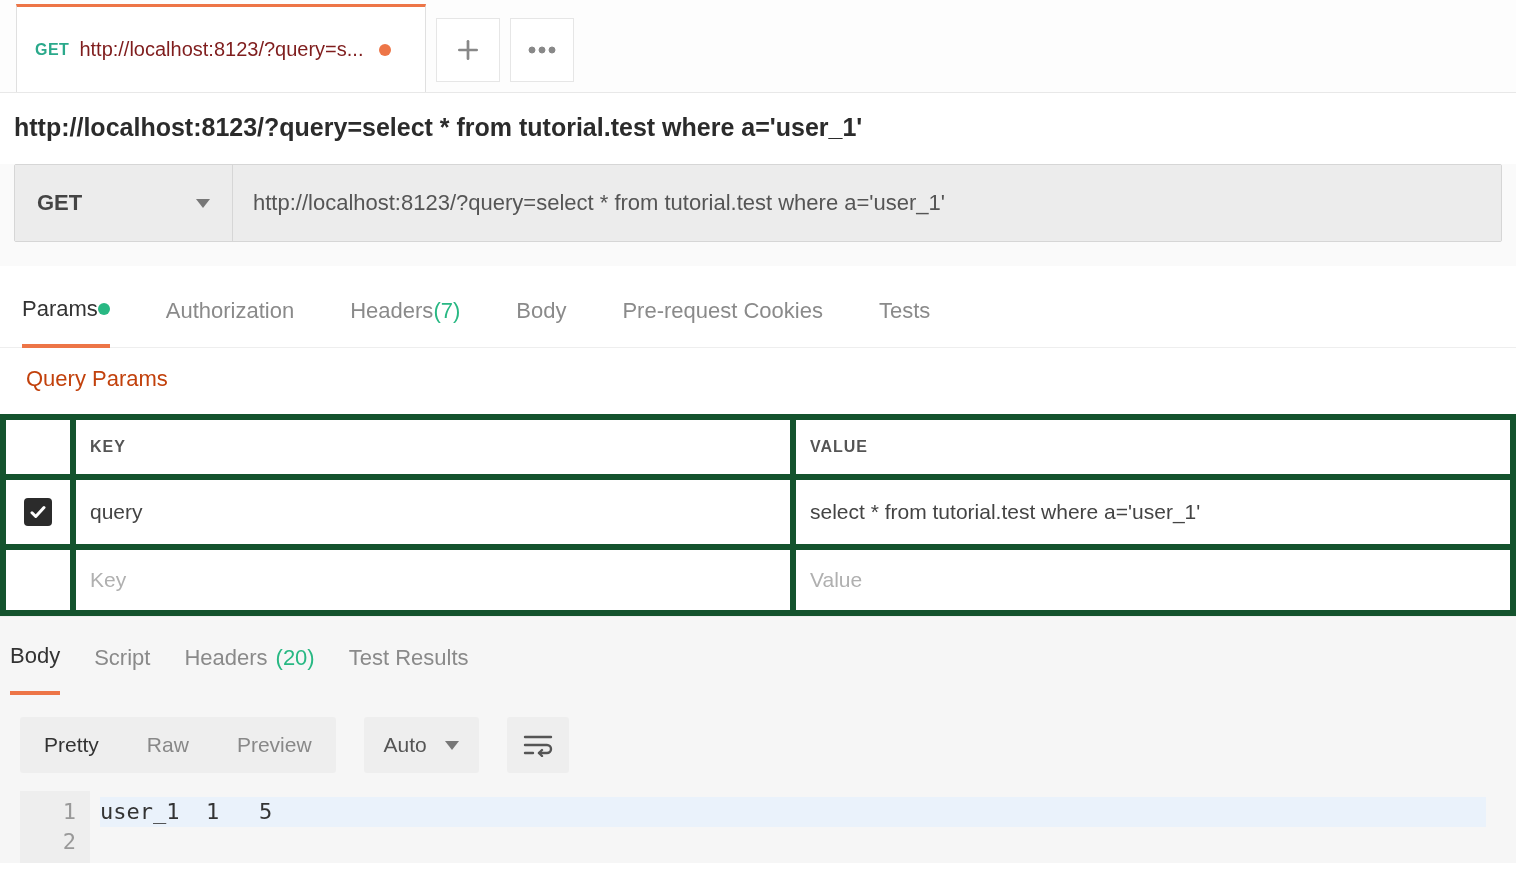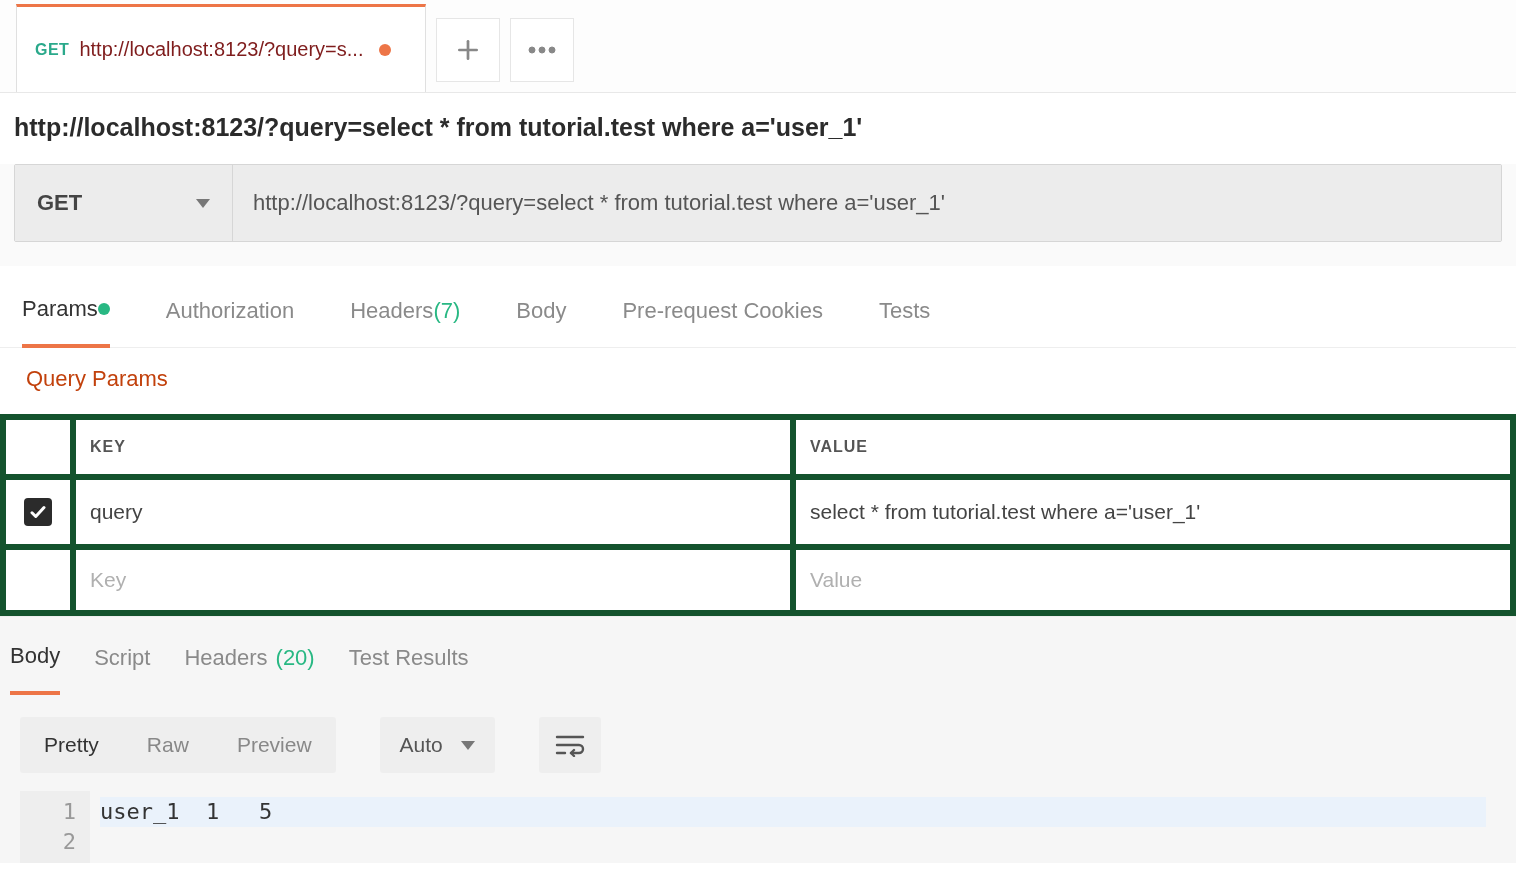--- a/index.html
+++ b/index.html
@@ -58,21 +58,21 @@
      width: 28px; height: 28px; border-radius: 4px; background:#2b2b2b; display:inline-flex; align-items:center; justify-content:center; cursor:pointer;
   }
 
   
   .resp-bar { background: #f6f6f6; border-top:1px solid #eee; }
   .resp-subtabs { display: flex; gap: 34px; padding: 26px 10px 0; font-size: 22px; color: #8a8a8a; }
   .resp-subtabs .rtab { padding: 0 0 22px; cursor:pointer; display:flex; align-items:center; gap:8px; }
   .resp-subtabs .rtab.active { color: #333; border-bottom: 4px solid #ed7547; }
 
   
-  .resp-toolbar { display:flex; gap:44px; padding: 22px 20px 0; }
+  .resp-toolbar { display:flex; gap:28px; padding: 22px 20px 0; }
   .seg-group { display:flex; background:#eee; border-radius:3px; overflow:hidden; }
   .seg-btn { padding: 16px 24px; font-size: 21px; color:#888; cursor:pointer; }
   .seg-btn.active { color:#333; }
   .drop-btn { display:flex; align-items:center; gap:18px; background:#eee; padding: 16px 20px; border-radius:3px; font-size:21px; color:#555; cursor:pointer;}
   .wrap-btn { background:#eee; padding: 12px 16px; border-radius:3px; cursor:pointer; display:flex; align-items:center; justify-content:center; }
 
   
   .code-area { display:flex; margin: 18px 20px 0; font-family: Menlo, Consolas, monospace; font-size: 22px; }
   .gutter { width: 70px; background:#eee; color:#999; text-align:right; padding: 6px 14px 6px 6px; }
   .gutter div { line-height: 30px; }

